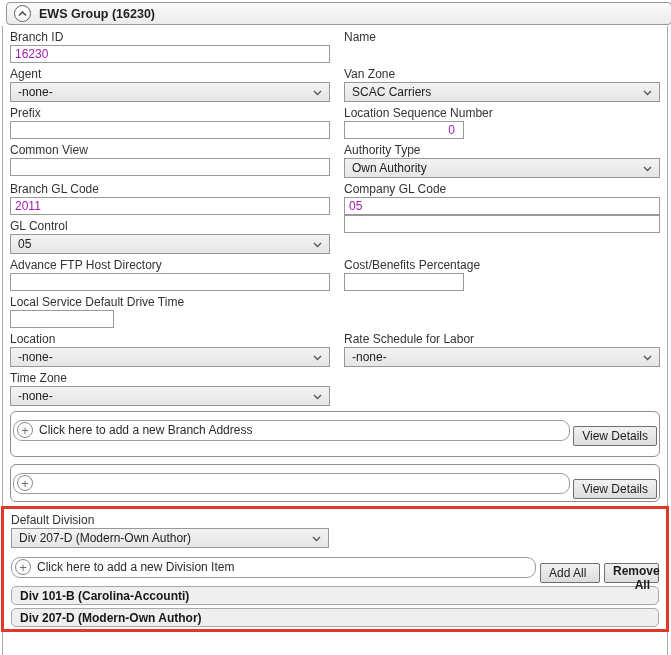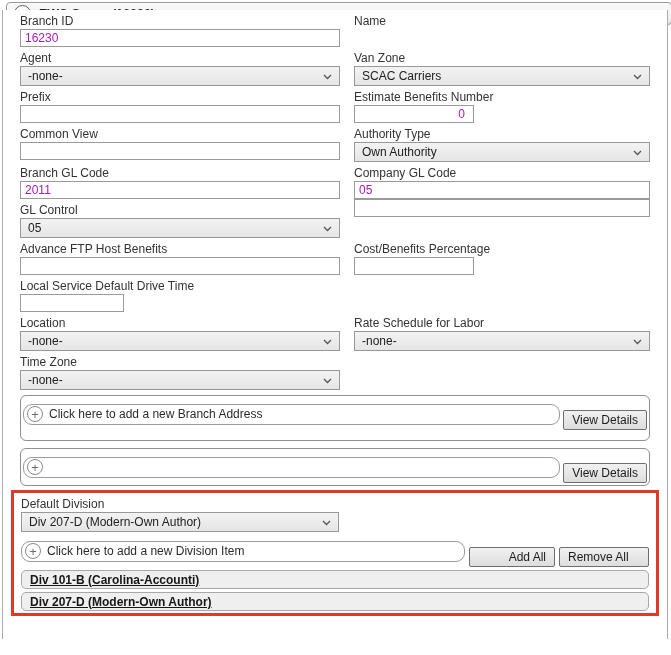--- a/index.html
+++ b/index.html
@@ -15,23 +15,23 @@
     display:flex; align-items:center; gap:8px; padding:0 7px;
   }
   .expander-header .title{ font-weight:bold; color:#1f1f1f; font-size:12.5px; }
   .circle-icon{
     width:17px; height:17px; border-radius:50%; border:1.4px solid #5f5f5f;
     display:flex; align-items:center; justify-content:center; background:#fff; flex:0 0 auto;
   }
 
   
   .panel-body{
-    position:absolute; top:10px; left:2px; width:666px; height:629px;
+    position:absolute; top:26px; left:2px; width:666px; height:629px;
     border-left:1px solid #ababab; border-right:1px solid #ababab;
-    padding:0 17px; background:#fff;
+    padding:0 7px; background:#fff;
   }
 
   .row{ display:grid; grid-template-columns:320px 1fr; column-gap:14px; }
   .field label{ display:block; margin:4px 0 1px; color:#333; }
   .tinput{
     display:block; width:100%; height:18px; border:1px solid #9a9a9a; background:#fff;
     font:inherit; color:#a21caf; padding:0 4px; border-radius:0;
   }
   .tinput.narrow{ width:120px; }
   .tinput.xnarrow{ width:104px; }
@@ -64,27 +64,26 @@
     height:20px; border:1px solid #6f6f6f; background:linear-gradient(#f1f1f1,#dddddd);
     font:inherit; color:#1c1c1c; padding:0 8px; border-radius:2px; cursor:default;margin-top:12px;
   }
 
   
   .annotation-section{
     margin:0 -9px; border:3px solid #e0382a; padding:0 7px 2px 7px; background:#fff;
   }
   .dd-default-division{ width:318px; }
   .division-add-row{ display:flex; align-items:center; gap:4px; margin-top:3px; }
-  .btn.wide{ width:86px; text-align:right; }
-  .btn.wider{ width:90px; text-align:left; }
+  .btn.wide{ width:60px; text-align:left; }
+  .btn.wider{ width:55px; text-align:right;font-weight:bold; }
   .division-item{
     height:19px; border:1px solid #a8a8a8; border-radius:5px; background:#efefef;
     display:flex; align-items:center; padding:0 8px; font-weight:bold; color:#161616;
     margin-top:3px;
-    text-decoration:underline;
   }
 </style>
 </head>
 <body>
 
 <div class="stage">
 
   <div class="expander-header">
     <span class="circle-icon">
       <svg width="9" height="6" viewBox="0 0 9 6">
@@ -126,21 +125,21 @@
         </div>
       </div>
     </div>
 
     <div class="row">
       <div class="field">
         <label>Prefix</label>
         <input class="tinput" value="" style="">
       </div>
       <div class="field">
-        <label>Estimate Benefits Number</label>
+        <label>Location Sequence Number</label>
         <input class="tinput narrow alignright" value="0" style="">
       </div>
     </div>
 
     <div class="row">
       <div class="field">
         <label>Common View</label>
         <input class="tinput" value="" style="">
       </div>
       <div class="field">
@@ -176,21 +175,21 @@
               </svg></span>
         </div>
       </div>
       <div class="field">
         <input class="tinput" value="" style="">
       </div>
     </div>
 
     <div class="row">
       <div class="field">
-        <label>Advance FTP Host Benefits</label>
+        <label>Advance FTP Host Directory</label>
         <input class="tinput" value="" style="">
       </div>
       <div class="field">
         <label>Cost/Benefits Percentage</label>
         <input class="tinput narrow" value="" style="">
       </div>
     </div>
 
     <div class="row">
       <div class="field">

